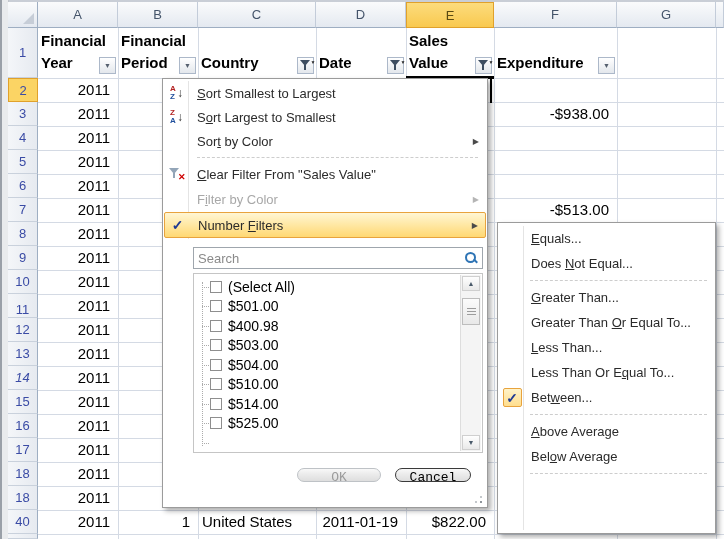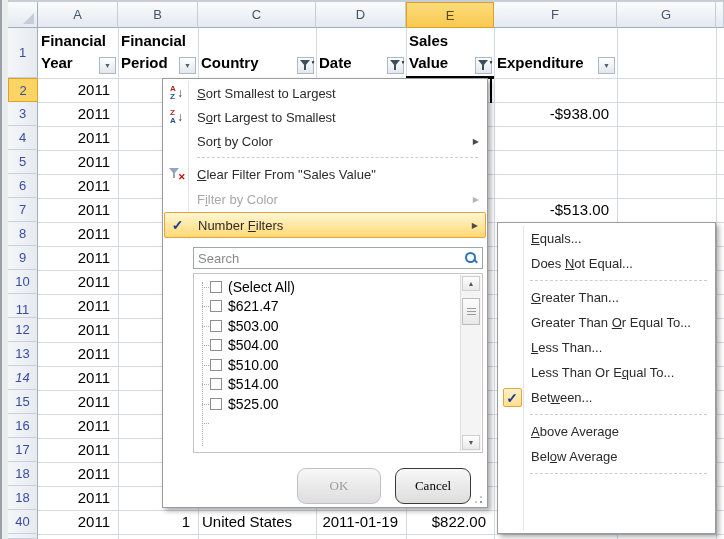--- a/index.html
+++ b/index.html
@@ -91,21 +91,21 @@
   .cb{width:12px;height:12px;box-sizing:border-box;border:1px solid #8E8E8E;background:#fff;margin-right:6px;flex:none}
   #vl-scroll{position:absolute;right:1px;top:1px;bottom:1px;width:20px;background:#F4F4F4;border-left:1px solid #DDD}
   .sb-btn{position:absolute;left:1px;right:1px;height:15px;background:linear-gradient(#FEFEFE,#E9E9E9);border:1px solid #CFCFCF;
           display:flex;align-items:center;justify-content:center;font-size:7px;color:#4A5A6A;box-sizing:border-box}
   #sb-up{top:1px}#sb-down{bottom:1px}
   #sb-thumb{position:absolute;left:1px;right:1px;top:23px;height:27px;background:linear-gradient(#FCFCFC,#E8E8E8);
             border:1px solid #BDBDBD;box-sizing:border-box;display:flex;align-items:center;justify-content:center}
   #sb-thumb i{width:9px;height:7px;background:repeating-linear-gradient(to bottom,#9C9C9C 0 1px,transparent 1px 3px)}
 
   
-  .pbtn{position:absolute;top:389px;height:36px;border-radius:9px;font-size:13px;font-family:Liberation Serif, serif;
+  .pbtn{position:absolute;top:389px;height:14px;border-radius:9px;font-size:13px;font-family:Liberation Mono, monospace;
         background:linear-gradient(#F8F8F8,#EBEBEB 45%,#DEDEDE)}
   #ok-button{left:134px;width:84px;border:1px solid #BEC2C6;color:#9B9B9B}
   #cancel-button{left:232px;width:76px;border:1px solid #3A3A3A;color:#000}
   #panel-grip{position:absolute;right:4px;bottom:3px;width:10px;height:9px}
   #panel-grip::after{content:"";position:absolute;right:1px;bottom:1px;width:2px;height:2px;background:#8F959B;
         box-shadow:-5px 0 0 #C4C8CC,0 -5px 0 #C4C8CC}
 
   
   #number-filters-submenu{left:497px;top:222px;width:219px;height:312px;background:#fff;border:1px solid #9B9B9B;
         box-shadow:3px 3px 5px rgba(0,0,0,.32);z-index:12;box-sizing:border-box;padding-top:3px}
@@ -353,21 +353,25 @@
     </div>
 
     <div id="value-list">
       <div id="vl-items">
           <div class="vl-item">
             <span class="cb"></span>
             <span>(Select All)</span>
           </div>
           <div class="vl-item">
             <span class="cb"></span>
-            <span>$621.47</span>
+            <span>$501.00</span>
+          </div>
+          <div class="vl-item">
+            <span class="cb"></span>
+            <span>$400.98</span>
           </div>
           <div class="vl-item">
             <span class="cb"></span>
             <span>$503.00</span>
           </div>
           <div class="vl-item">
             <span class="cb"></span>
             <span>$504.00</span>
           </div>
           <div class="vl-item">

